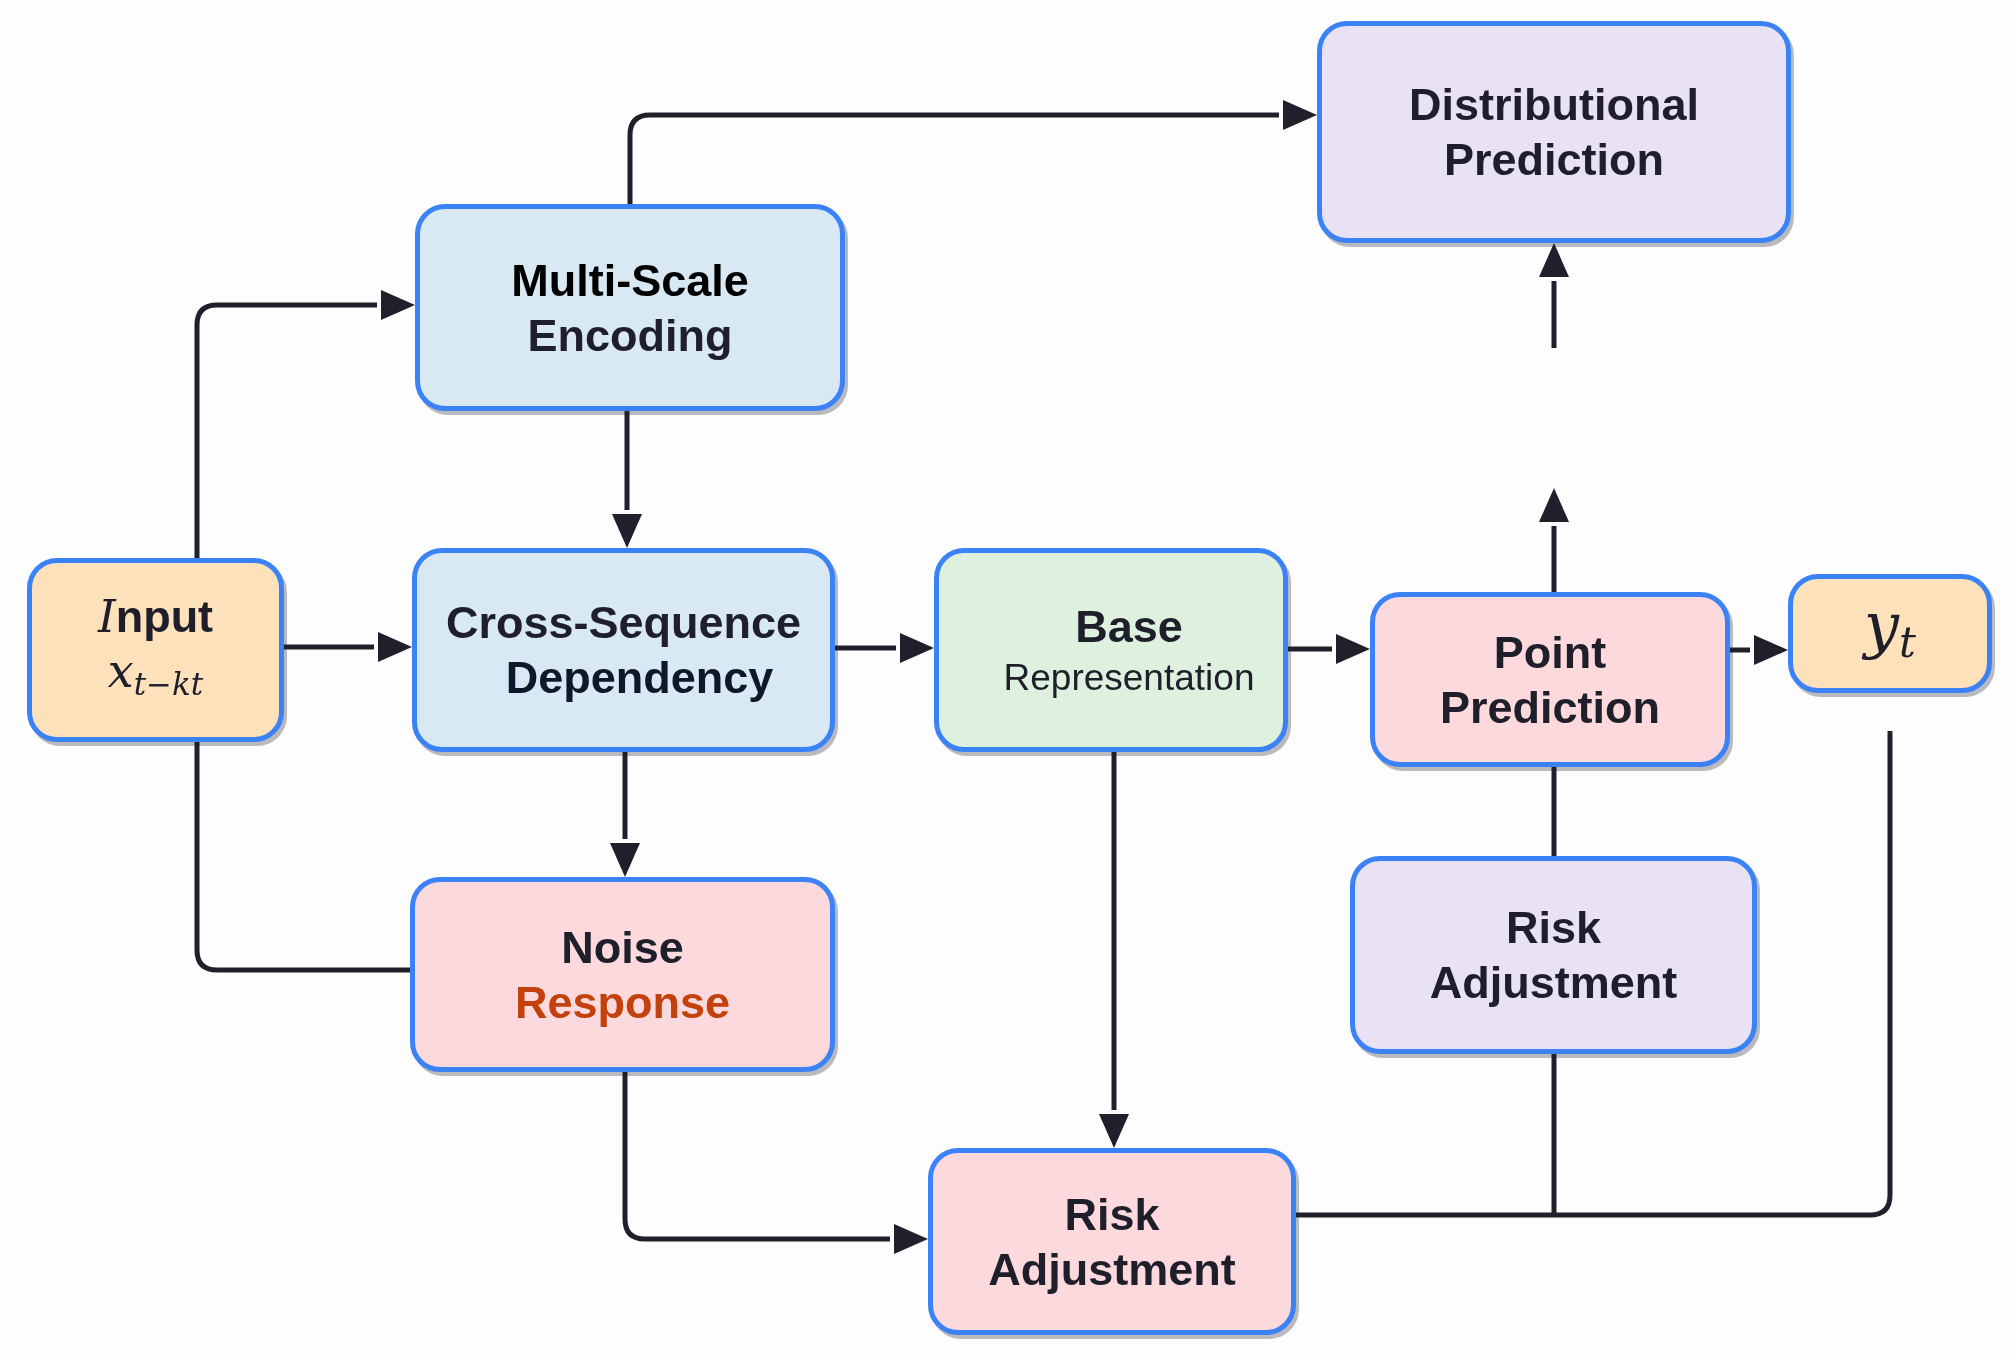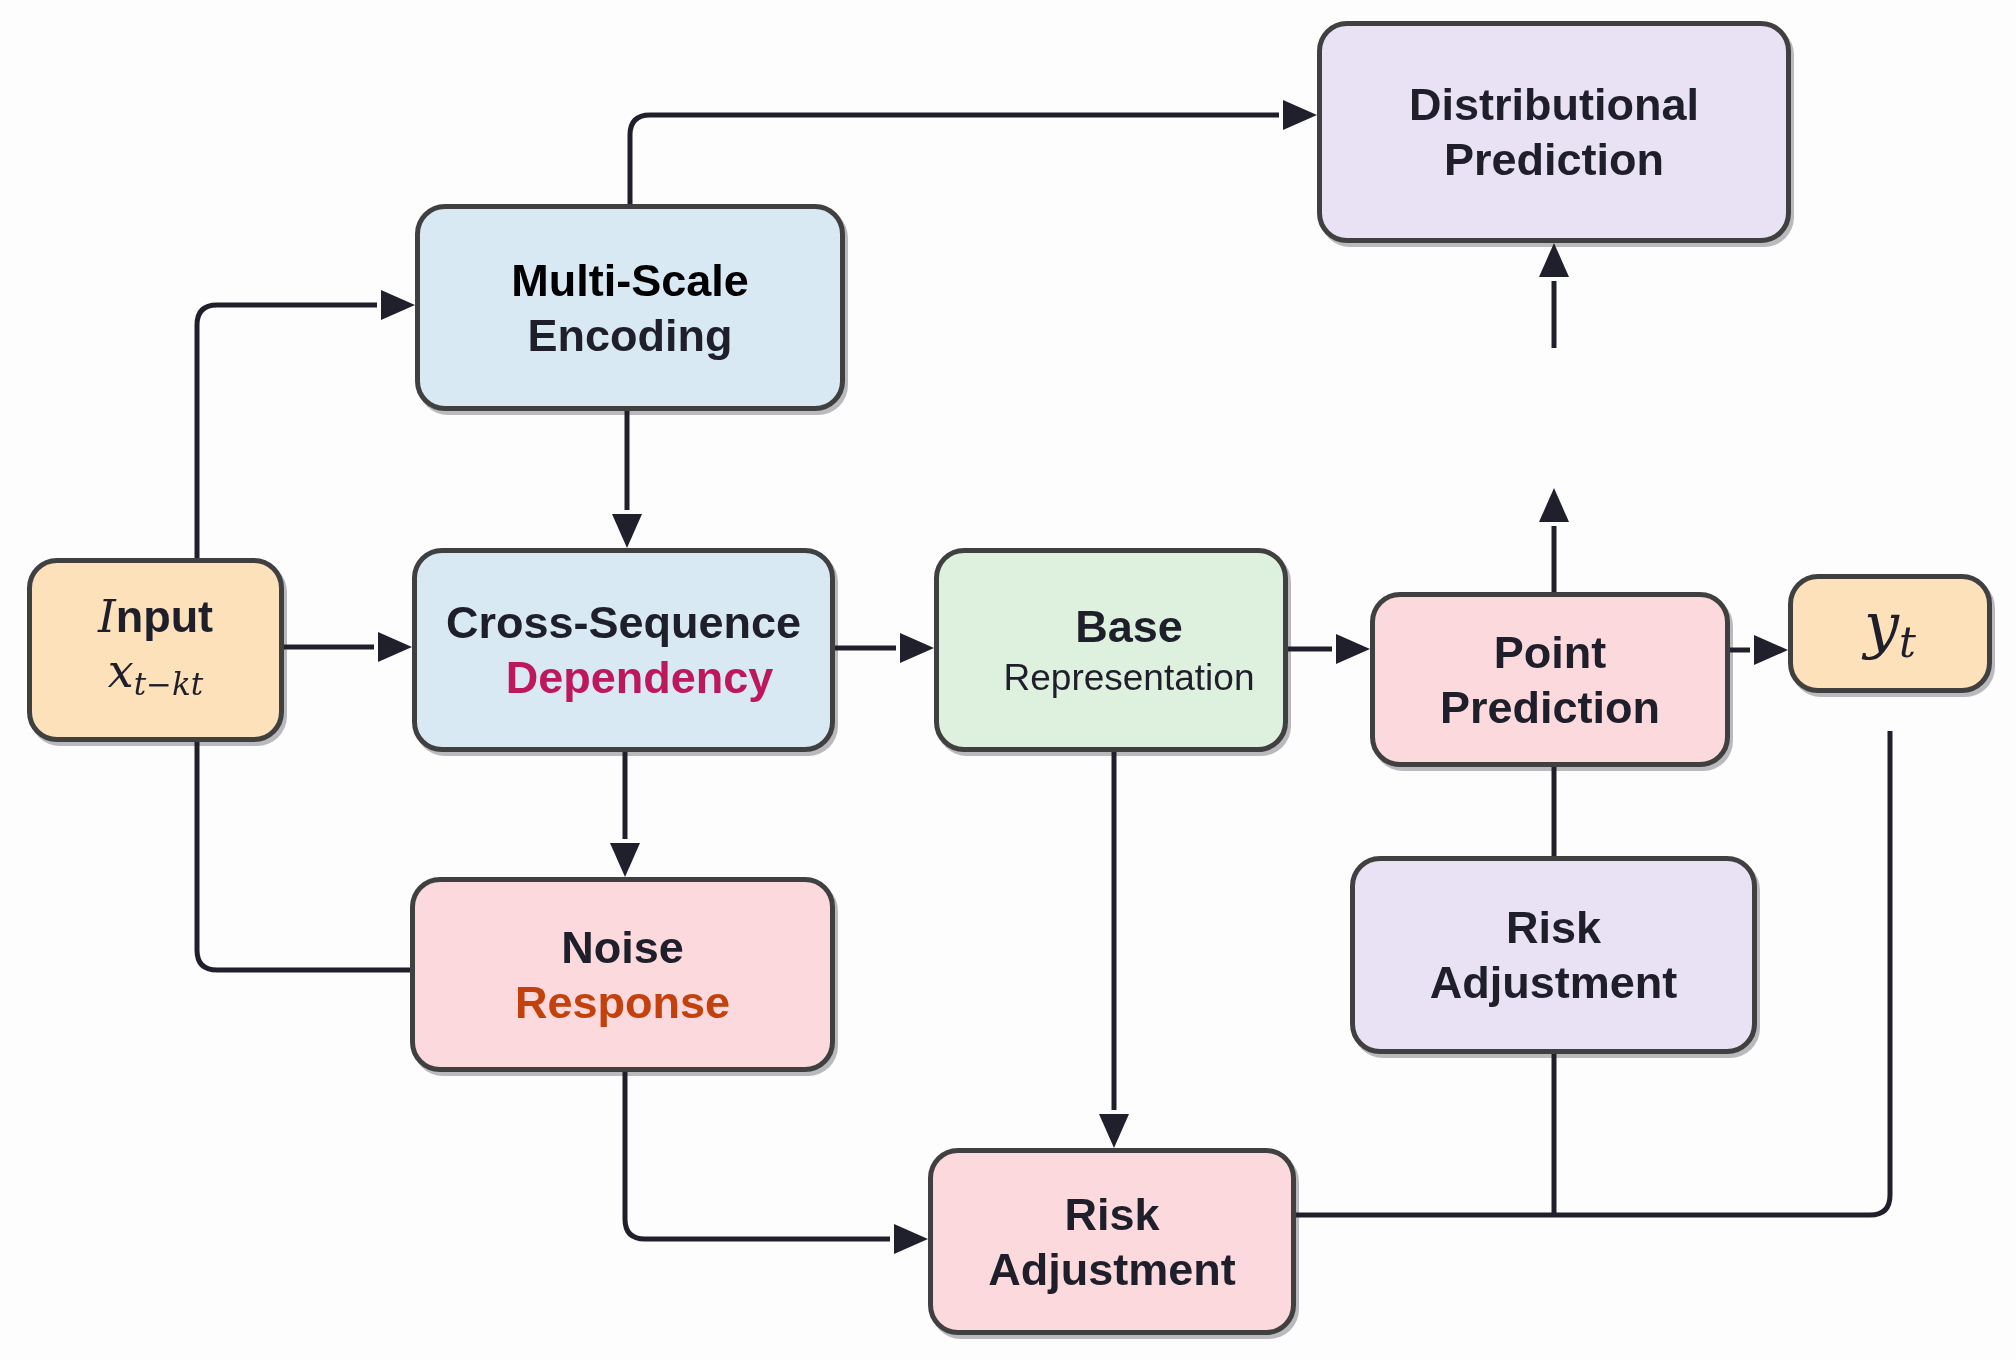--- a/index.html
+++ b/index.html
@@ -6,21 +6,21 @@
   .stage{
     position:relative;
     width:2016px;height:1360px;
     overflow:hidden;
     font-family:"Liberation Sans",sans-serif;
   }
   svg.edges{position:absolute;left:0;top:0;width:2016px;height:1360px;}
   .node{
     position:absolute;
     box-sizing:border-box;
-    border:5px solid #404040;
+    border:5px solid #3b82f6;
     border-radius:30px;
     display:flex;flex-direction:column;
     align-items:center;justify-content:center;
     box-shadow:3px 4px 0 rgba(32,32,44,0.30);
   }
   .line{
     font-weight:700;
     font-size:45px;
     line-height:55px;
     color:#1f1f2b;
@@ -86,21 +86,21 @@
 <div class="node" style="left: 27px; top: 558px; width: 257px; height: 184px; background: rgb(252, 225, 187);">
       <div class="line" style="color: rgb(31, 31, 43);"><span class="mi">I</span>nput</div>
       <div class="line" style="color: rgb(31, 31, 43);"><span class="math-base" style="font-size: 46px;">x</span><span class="math-sub" style="font-size: 31px;">t−kt</span></div>
     </div>
     <div class="node" style="left: 415px; top: 204px; width: 430px; height: 207px; background: rgb(216, 233, 243);">
       <div class="line" style="color: #000000;">Multi-Scale</div>
       <div class="line" style="color: rgb(31, 31, 43);">Encoding</div>
     </div>
     <div class="node" style="left: 412px; top: 548px; width: 423px; height: 204px; background: rgb(216, 233, 243);">
       <div class="line" style="color: rgb(31, 31, 43);">Cross-Sequence</div>
-      <div class="line" style="color: #be185d; margin-left: 32px;">Dependency</div>
+      <div class="line" style="color: #0f172a; margin-left: 32px;">Dependency</div>
     </div>
     <div class="node" style="left: 410px; top: 877px; width: 425px; height: 195px; background: rgb(252, 217, 220);">
       <div class="line" style="color: rgb(31, 31, 43);">Noise</div>
       <div class="line" style="color: #c2410c;">Response</div>
     </div>
     <div class="node" style="left: 934px; top: 548px; width: 354px; height: 204px; background: rgb(222, 240, 222); padding-left: 36px;">
       <div class="line" style="color: rgb(31, 31, 43);">Base</div>
       <div class="line small" style="color: rgb(31, 31, 43);">Representation</div>
     </div>
     <div class="node" style="left: 1317px; top: 21px; width: 474px; height: 222px; background: rgb(233, 226, 244);">

